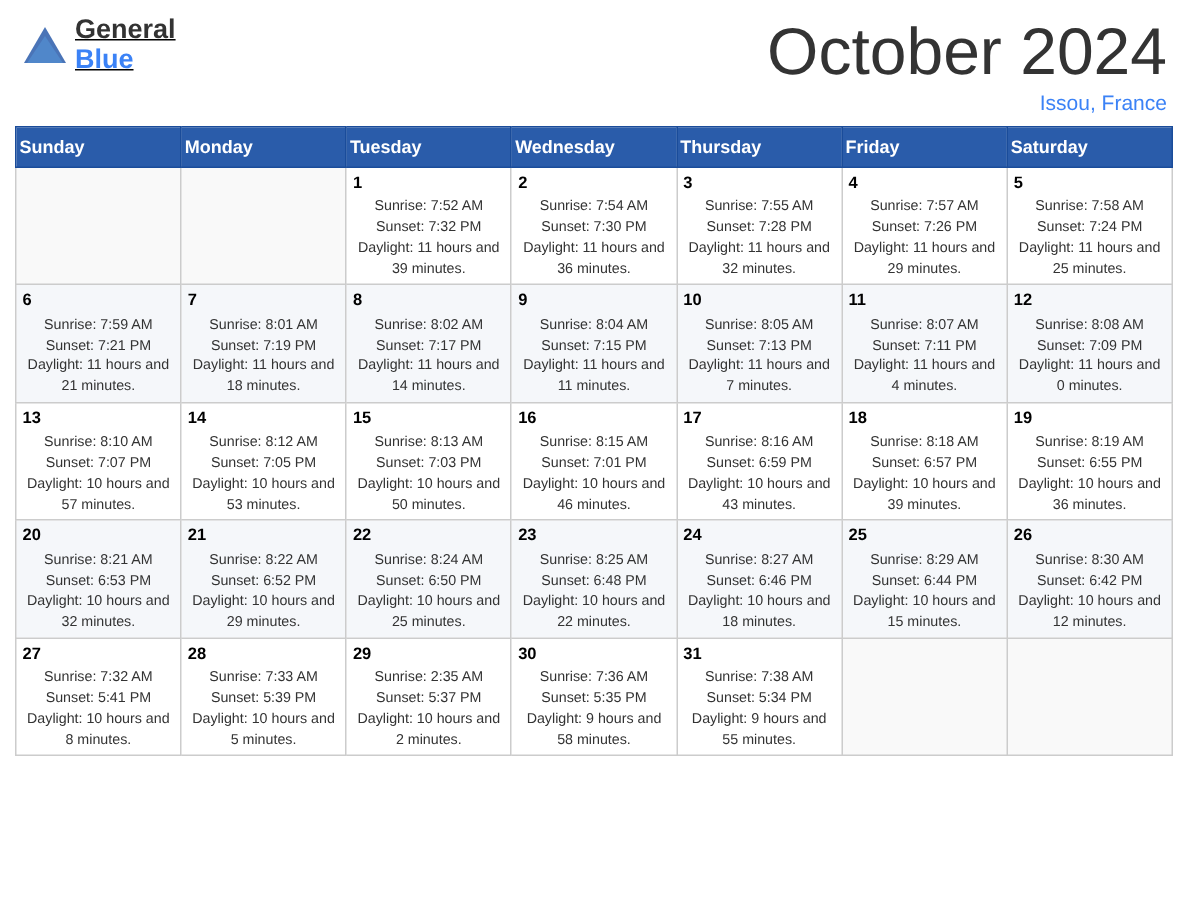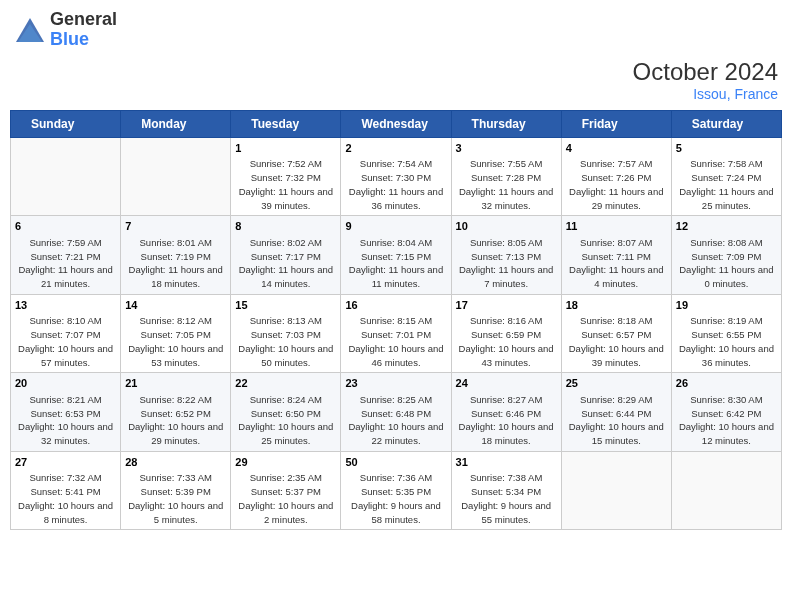--- a/index.html
+++ b/index.html
@@ -14,52 +14,52 @@
       display: flex;
       justify-content: space-between;
       align-items: flex-start;
       margin-bottom: 8px;
       padding: 0 4px;
     }
     .logo {
       display: flex;
       align-items: center;
       gap: 4px;
+      text-decoration: underline;
     }
     .logo-text {
       font-size: 18px;
       font-weight: bold;
       line-height: 1.1;
     }
     .logo-general { color: #333; }
     .logo-blue { color: #3b82f6; }
     .title-area {
       text-align: right;
     }
     .month-title {
-      font-size: 24px;
+      font-size: 44px;
       font-weight: normal;
       color: #333;
-      margin-top: 48px;
     }
     .location {
       font-size: 14px;
       color: #3b82f6;
     }
     .calendar {
       width: 100%;
       border-collapse: collapse;
       border: 1px solid #ccc;
     }
     .calendar th {
       background: #2a5caa;
       color: #fff;
       font-size: 12px;
       font-weight: bold;
-      padding: 6px 20px;
+      padding: 6px 2px;
       text-align: left;
       border: 1px solid #1a4c9a;
     }
     .calendar td {
       vertical-align: top;
       width: 14.28%;
       min-height: 80px;
       padding: 3px 4px;
       border: 1px solid #ccc;
       font-size: 10px;
@@ -300,21 +300,21 @@
 Sunset: 5:39 PM
 Daylight: 10 hours and 5 minutes.</div>
         </td>
         <td>
           <span class="day-num">29</span>
           <div class="day-info">Sunrise: 2:35 AM
 Sunset: 5:37 PM
 Daylight: 10 hours and 2 minutes.</div>
         </td>
         <td>
-          <span class="day-num">50</span>
+          <span class="day-num">30</span>
           <div class="day-info">Sunrise: 7:36 AM
 Sunset: 5:35 PM
 Daylight: 9 hours and 58 minutes.</div>
         </td>
         <td>
           <span class="day-num">31</span>
           <div class="day-info">Sunrise: 7:38 AM
 Sunset: 5:34 PM
 Daylight: 9 hours and 55 minutes.</div>
         </td>

